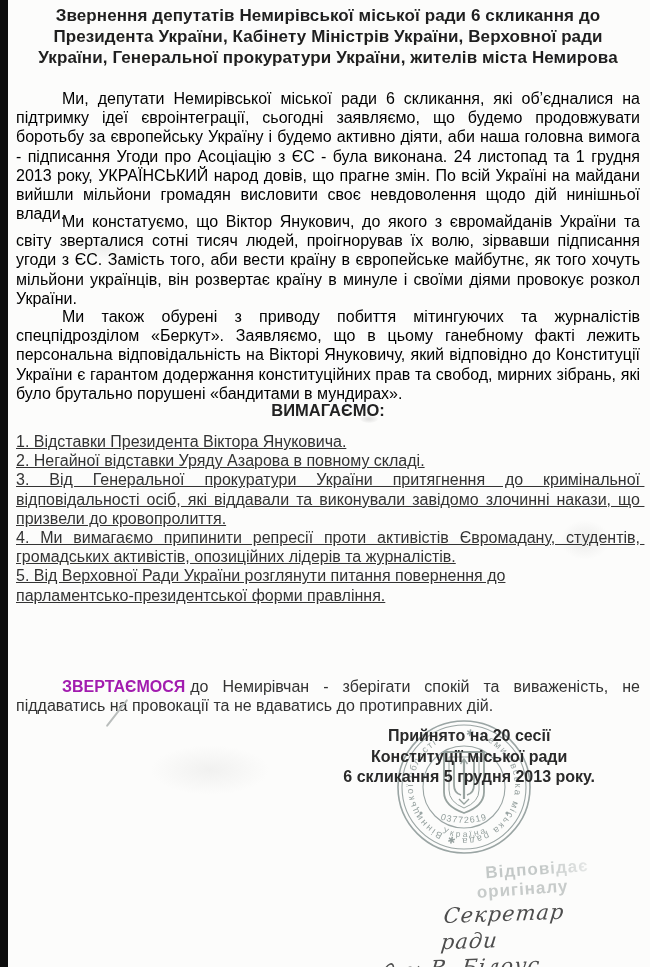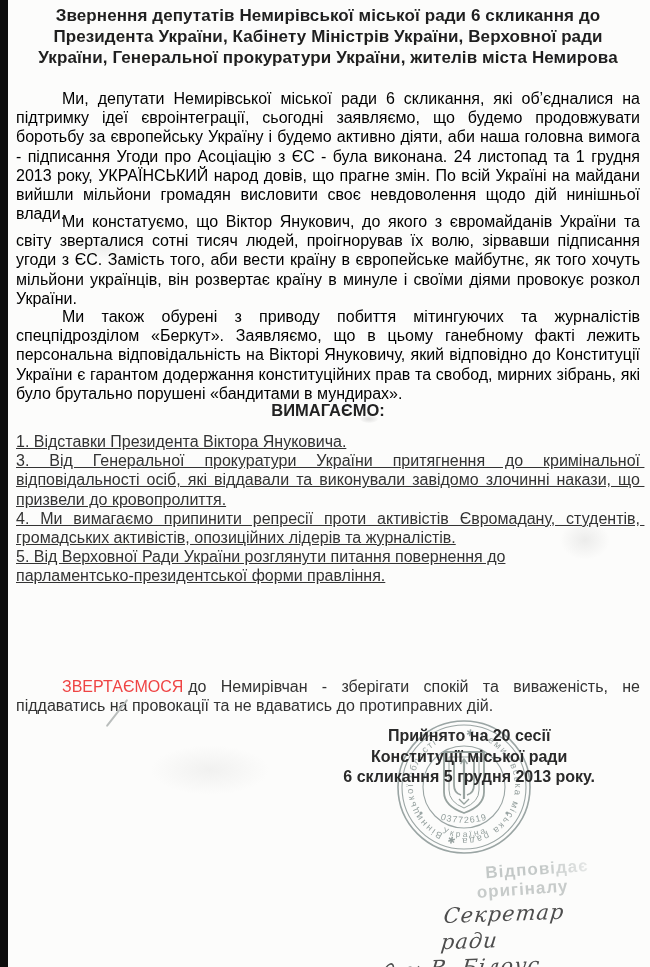--- a/index.html
+++ b/index.html
@@ -21,21 +21,21 @@
   }
   .p1{top:89px;}
   .p2{top:212px;}
   .p3{top:307px;}
   .demands-heading{
     top:401px;text-align:center;font-weight:bold;font-size:16.5px;color:#222;
   }
   .demands{top:432px;font-size:16px;line-height:19.2px;color:#333;}
   .demand-item{text-align:justify;white-space:pre-wrap;text-decoration:underline;}
   .appeal{top:677px;font-size:16px;line-height:19.2px;text-align:justify;text-indent:46px;color:#333;}
-  .appeal .lead{font-weight:normal;color:#ef4444;margin-right:5px;}
+  .appeal .lead{font-weight:bold;color:#a21caf;margin-right:5px;}
   .adoption{
     position:absolute;right:55px;top:726px;text-align:center;
     font-weight:bold;font-size:16px;line-height:20.5px;color:#2a2a2a;z-index:3;
   }
   .seal{position:absolute;left:391px;top:714px;width:146px;height:146px;z-index:2;opacity:0.85;}
   .cert-stamp{
     position:absolute;left:476px;top:860px;z-index:1;
     font-weight:bold;font-size:17px;line-height:19px;letter-spacing:1px;
     color:#c7cbca;transform:rotate(-4deg);
   }
@@ -76,20 +76,21 @@
   <div class="blk doc-title">Звернення депутатів Немирівської міської ради 6 скликання до Президента України, Кабінету Міністрів України, Верховної ради України, Генеральної прокуратури України, жителів міста Немирова</div>
 
   <div class="blk para p1">Ми, депутати Немирівської міської ради 6 скликання, які об’єдналися на підтримку ідеї євроінтеграції, сьогодні заявляємо, що будемо продовжувати боротьбу за європейську Україну і будемо активно діяти, аби наша головна вимога - підписання Угоди про Асоціацію з ЄС - була виконана. 24 листопад та 1 грудня 2013 року, УКРАЇНСЬКИЙ народ довів, що прагне змін. По всій Україні на майдани вийшли мільйони громадян висловити своє невдоволення щодо дій нинішньої влади.</div>
   <div class="blk para p2">Ми констатуємо, що Віктор Янукович, до якого з євромайданів України та світу зверталися сотні тисяч людей, проігнорував їх волю, зірвавши підписання угоди з ЄС. Замість того, аби вести країну в європейське майбутнє, як того хочуть мільйони українців, він розвертає країну в минуле і своїми діями провокує розкол України.</div>
   <div class="blk demands-heading">ВИМАГАЄМО:</div>
 
   <div class="blk para p3">Ми також обурені з приводу побиття мітингуючих та журналістів спецпідрозділом «Беркут». Заявляємо, що в цьому ганебному факті лежить персональна відповідальність на Вікторі Януковичу, який відповідно до Конституції України є гарантом додержання конституційних прав та свобод, мирних зібрань, які було брутально порушені «бандитами в мундирах».</div>
 
   <div class="blk demands">
     <div class="demand-item">1. Відставки Президента Віктора Януковича.</div>
+    <div class="demand-item">2. Негайної відставки Уряду Азарова в повному складі.</div>
     <div class="demand-item">3. Від Генеральної прокуратури України притягнення до кримінальної відповідальності осіб, які віддавали та виконували завідомо злочинні накази, що призвели до кровопролиття.</div>
     <div class="demand-item">4. Ми вимагаємо припинити репресії проти активістів Євромадану, студентів, громадських активістів, опозиційних лідерів та журналістів.</div>
     <div class="demand-item">5. Від Верховної Ради України розглянути питання повернення до
 парламентсько-президентської форми правління.</div>
   </div>
 
   <div class="blk appeal">
     <span class="lead">ЗВЕРТАЄМОСЯ</span><span>до Немирівчан - зберігати спокій та виваженість, не піддаватись на провокації та не вдаватись до протиправних дій.</span>
   </div>
 

